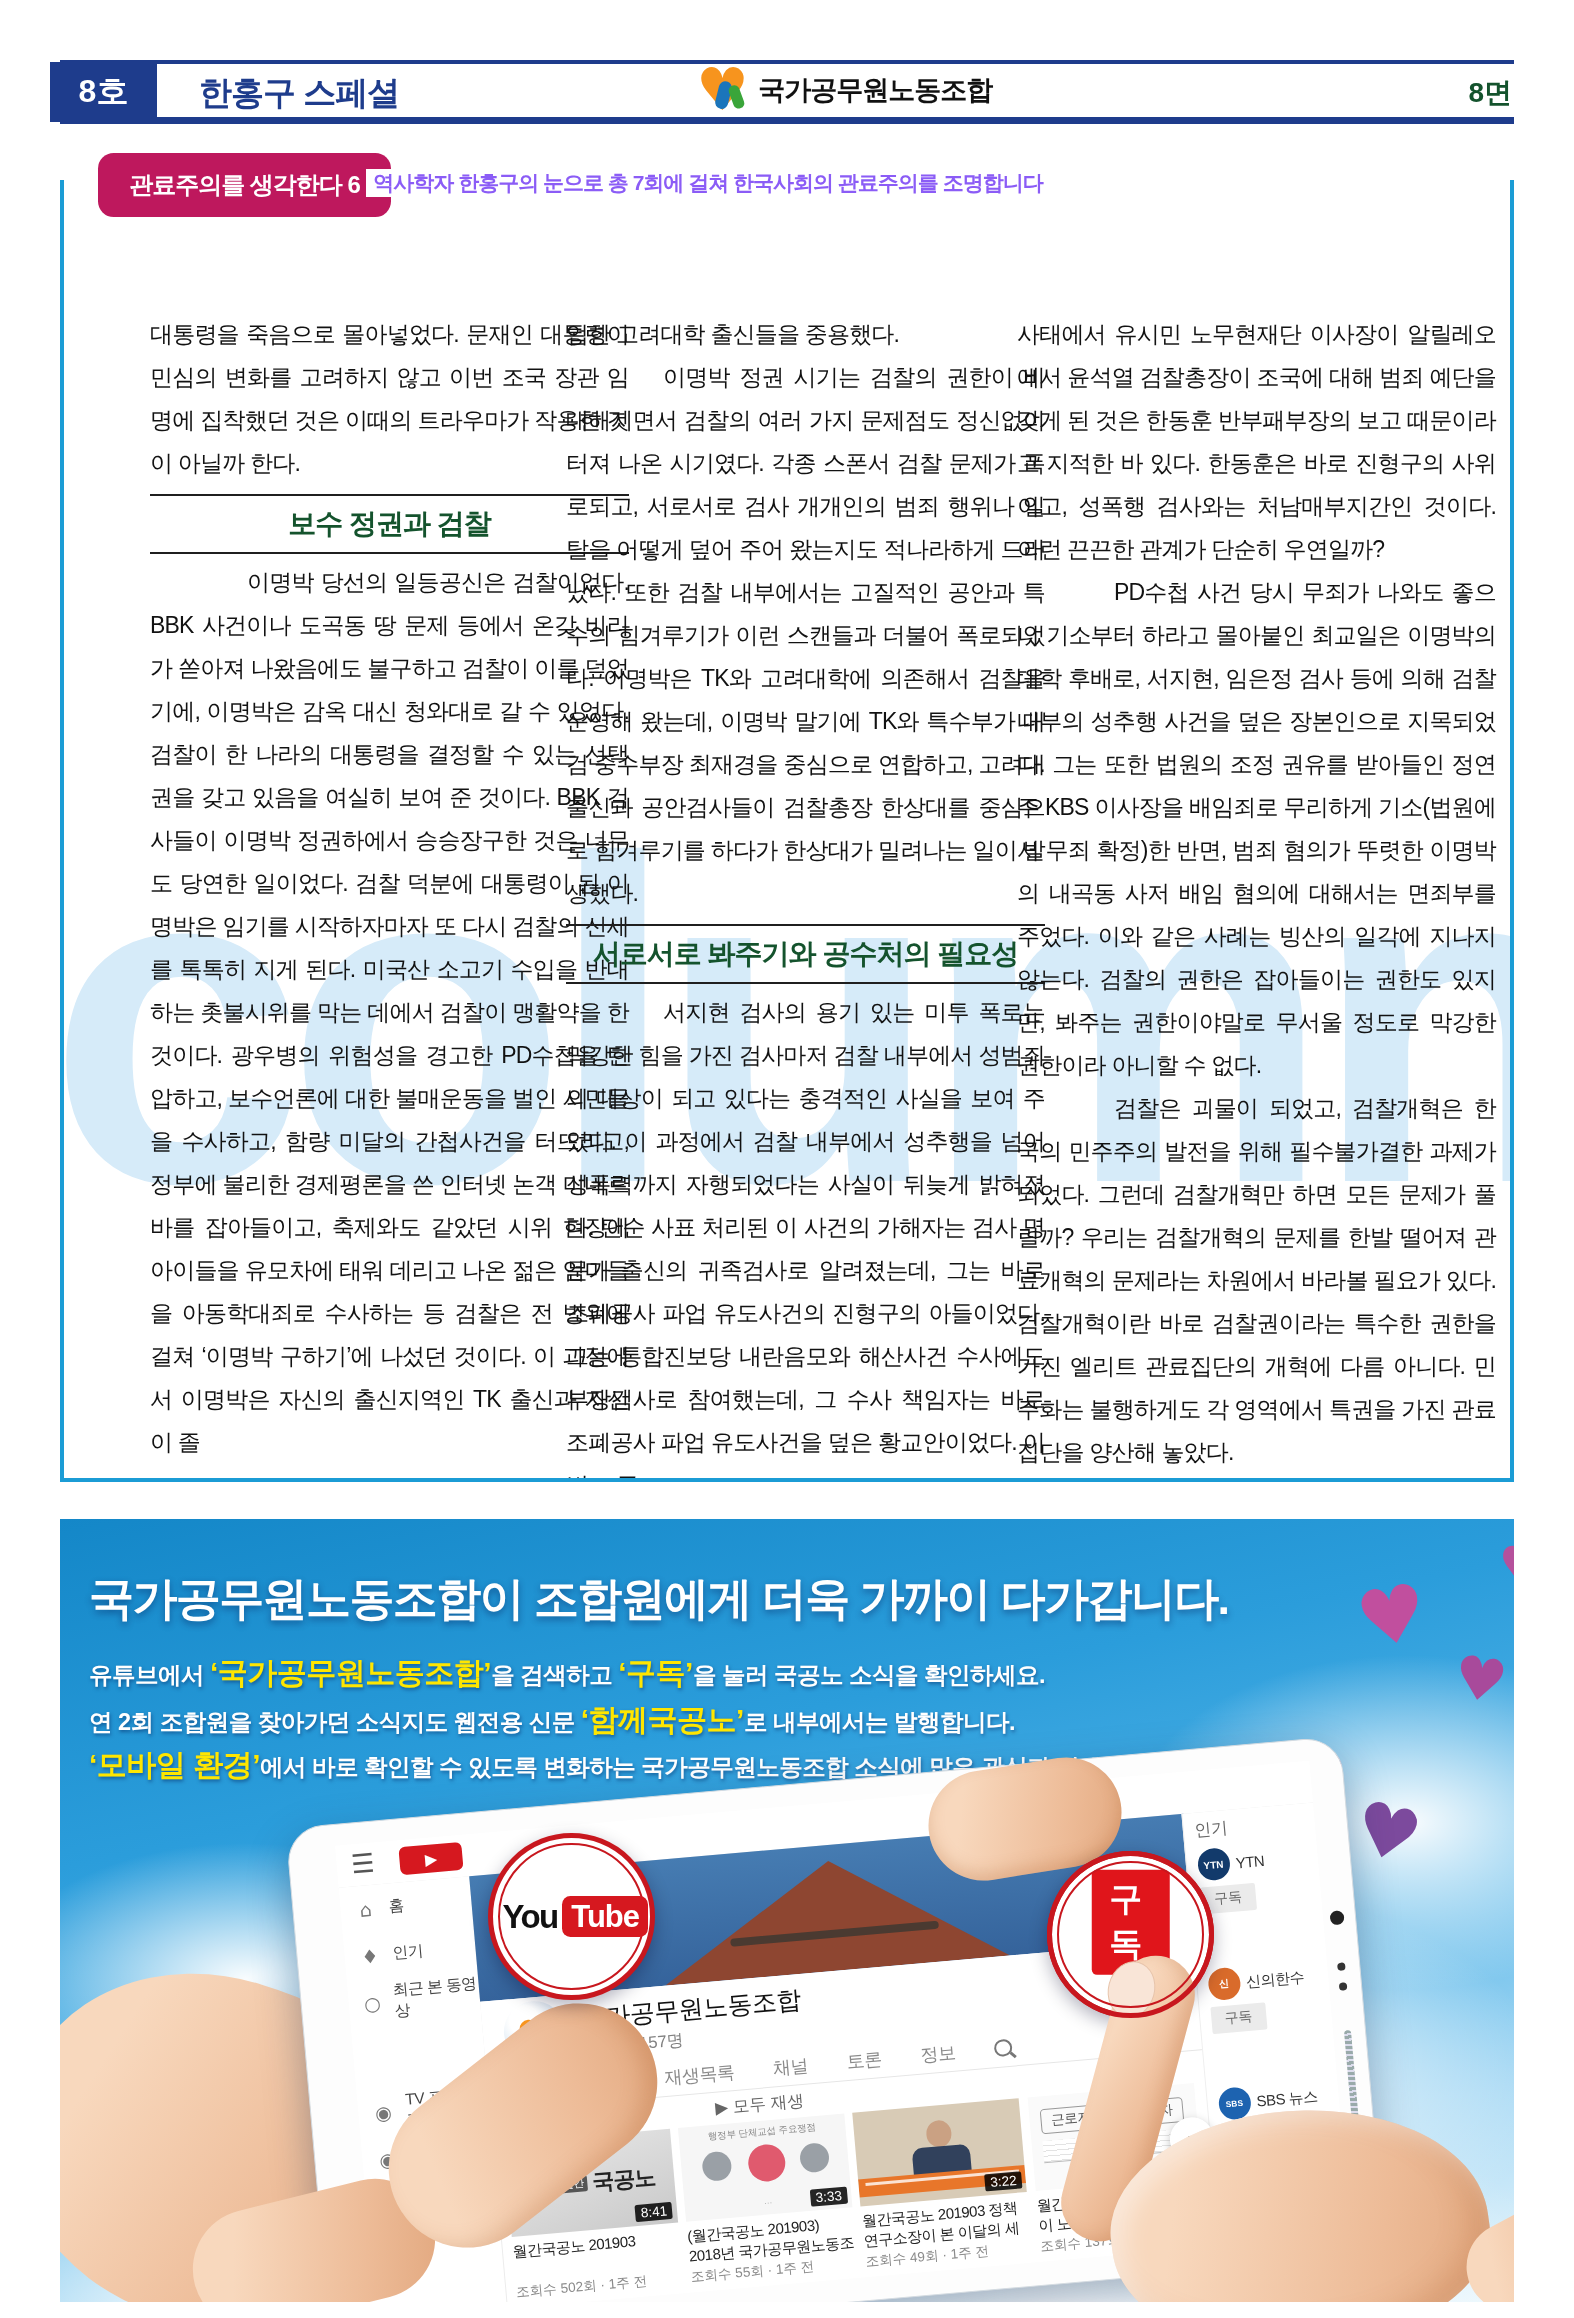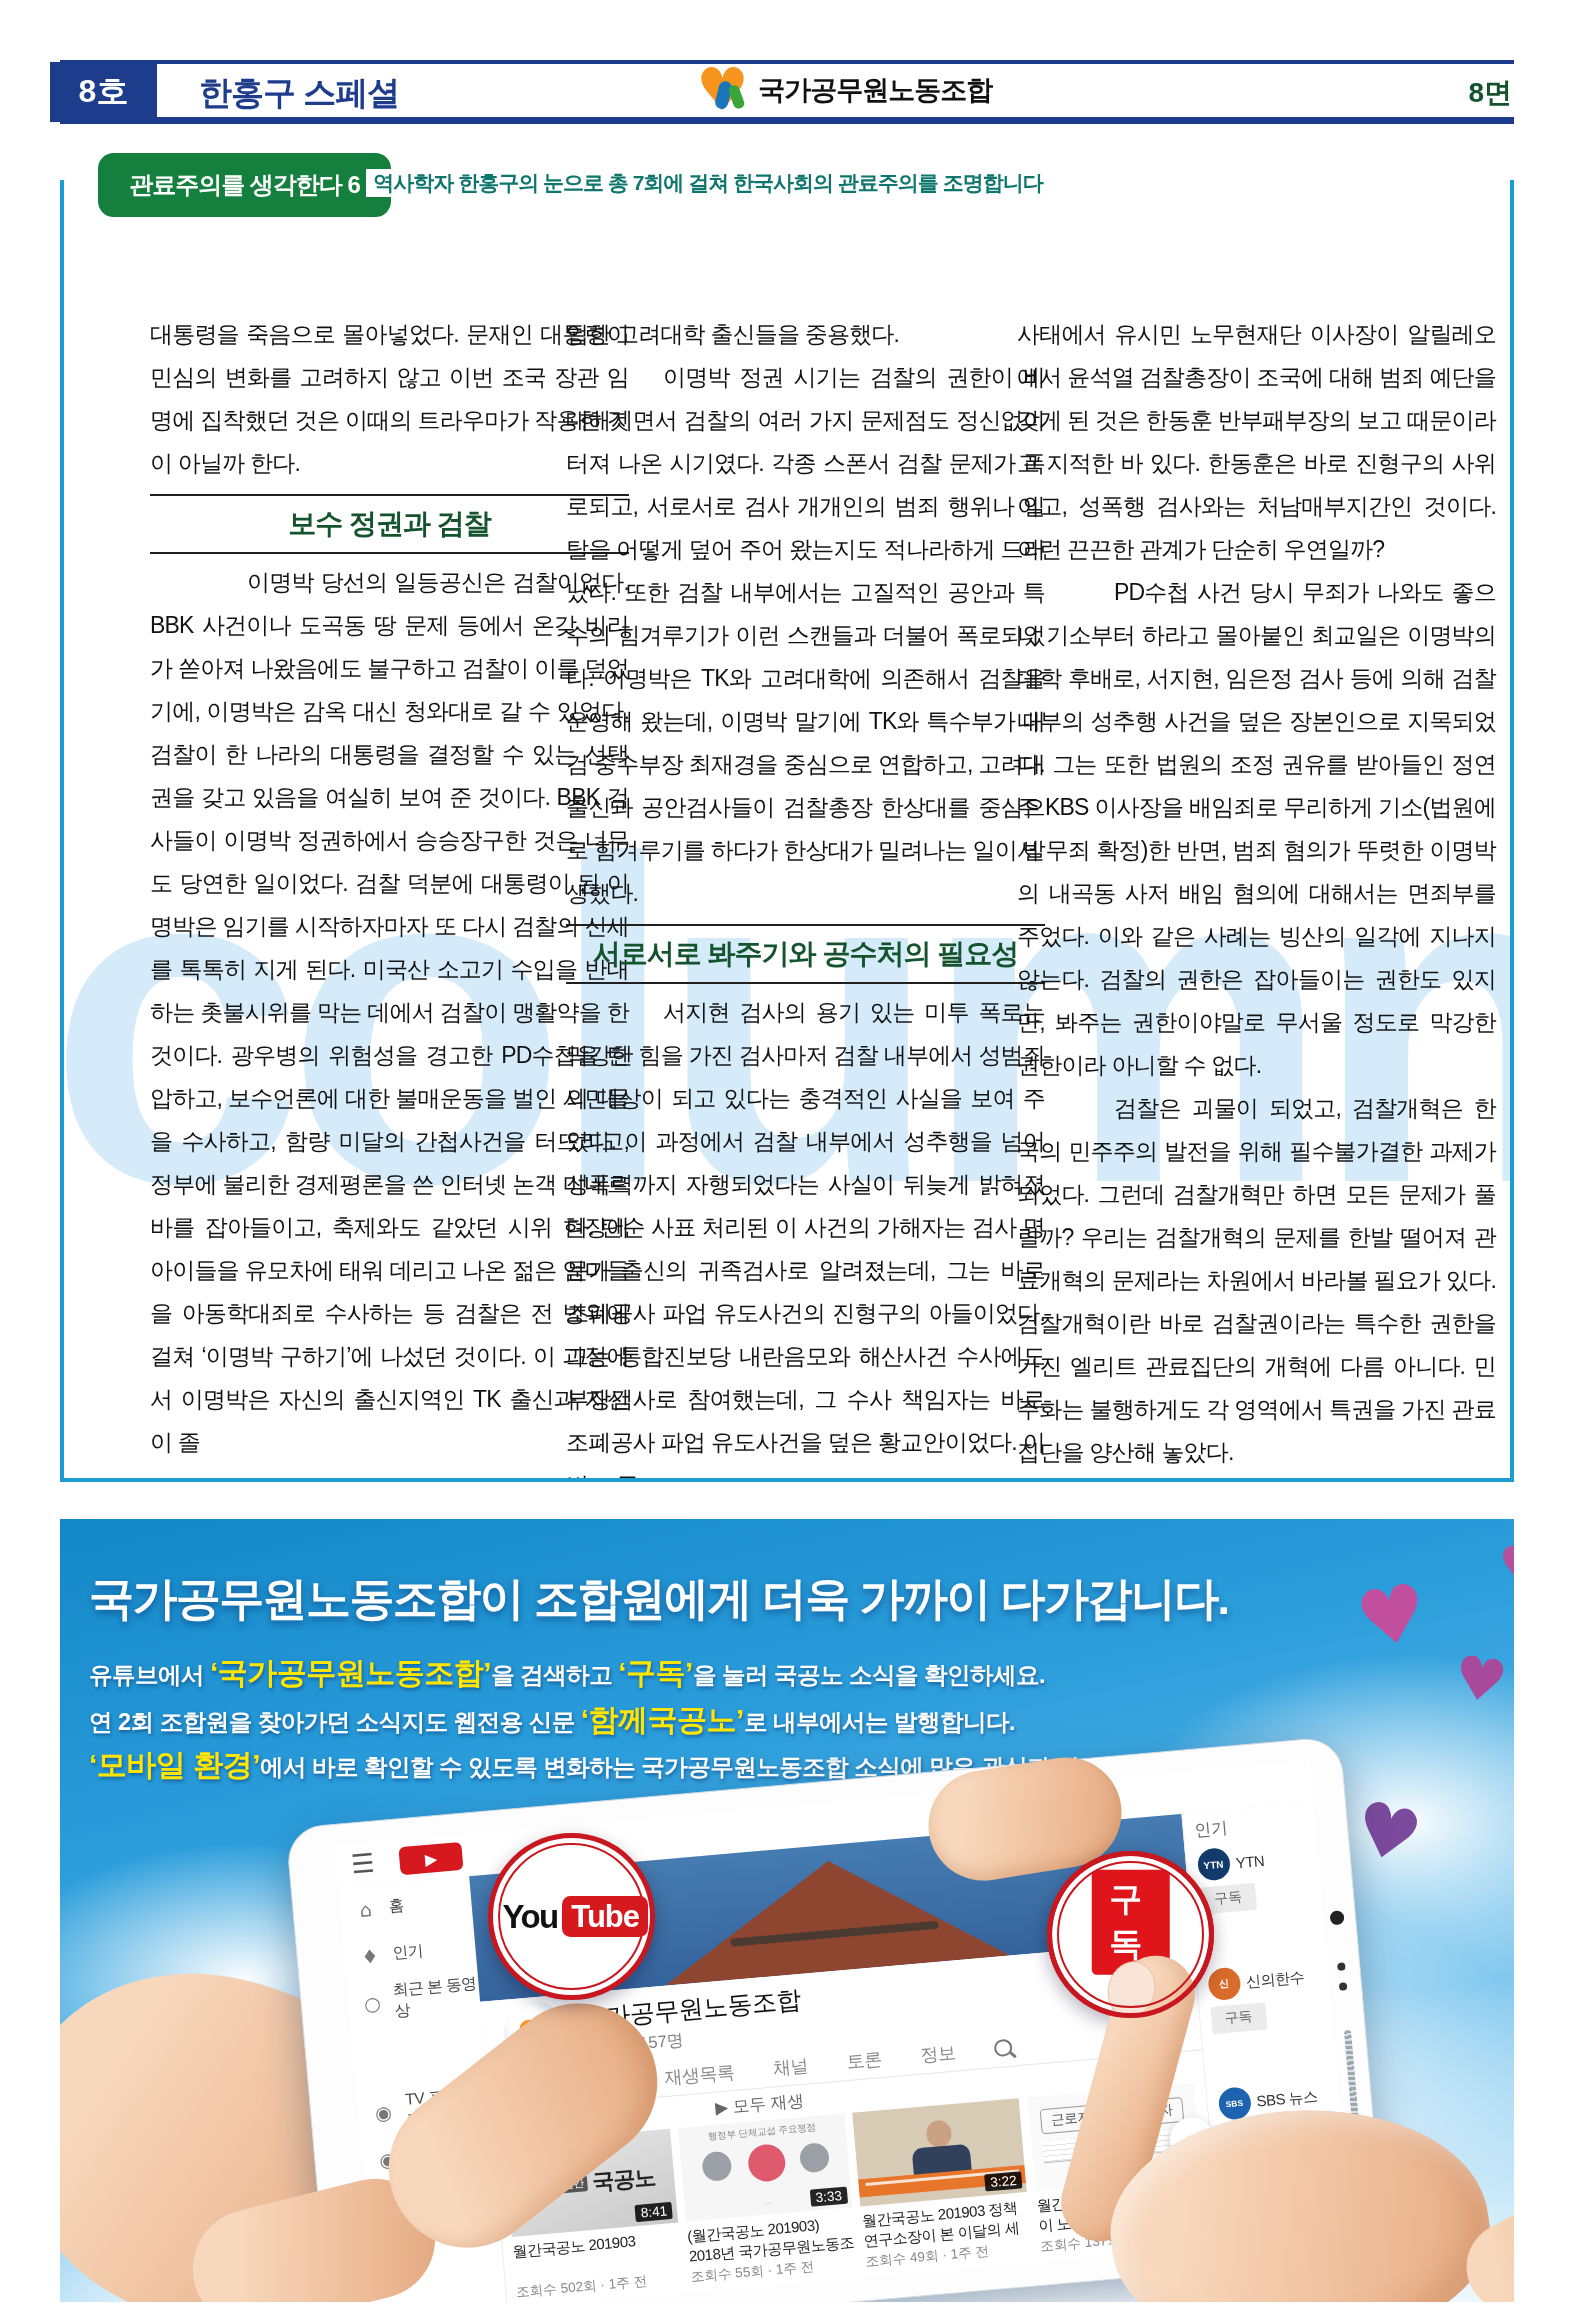--- a/index.html
+++ b/index.html
@@ -15,24 +15,24 @@
   .masthead{position:absolute;left:696px;top:62px;height:55px;display:flex;align-items:center;gap:9.4px;}
   .logo-heart{position:relative;color:#f7941e;font-size:59px;line-height:1;display:inline-block;font-family:"DejaVu Sans",sans-serif;}
   .fig-blue{position:absolute;left:21px;top:21px;width:12.6px;height:28px;background:#1b75bb;border-radius:6.3px;transform:rotate(14deg);}
   .fig-green{position:absolute;left:35px;top:25px;width:10.5px;height:24px;background:#3aa53a;border-radius:5.2px;transform:rotate(-20deg);}
   .org-name{font-size:27px;font-weight:bold;color:#111;letter-spacing:-1px;}
   .page-no{position:absolute;right:62px;top:74px;font-size:28px;font-weight:bold;color:#14532d;}
 
   
   .top-dash{position:absolute;left:60px;top:180px;width:38px;height:5.2px;background:#29abe2;}
   .top-line{position:absolute;left:927px;top:180px;width:587px;height:5.2px;background:#29abe2;}
-  .series-badge{position:absolute;left:98px;top:153px;width:293px;height:64px;background:#15803d;border-radius:15.7px;
+  .series-badge{position:absolute;left:98px;top:153px;width:293px;height:64px;background:#be185d;border-radius:15.7px;
                 color:#fff;font-size:24px;font-weight:bold;display:flex;align-items:center;justify-content:center;
                 letter-spacing:-1px;z-index:4;}
-  .series-sub{position:absolute;left:366px;top:169px;font-size:21px;font-weight:bold;color:#0f766e;letter-spacing:-1px;background:#fff;padding:0 7.3px;z-index:4;}
+  .series-sub{position:absolute;left:366px;top:169px;font-size:21px;font-weight:bold;color:#8b5cf6;letter-spacing:-1px;background:#fff;padding:0 7.3px;z-index:4;}
 
   
   .article-box{position:absolute;left:60px;top:180px;width:1446px;height:1298px;
                border:4.2px solid #1b9cd5;border-top:none;background:#fff;overflow:hidden;}
   .watermark{position:absolute;left:-15.7px;top:612px;font-size:460px;font-weight:bold;color:#d6ebf9;
              letter-spacing:-18px;line-height:1;z-index:0;white-space:nowrap;}
   .col{position:absolute;top:133px;width:479px;z-index:2;font-size:23px;line-height:43px;color:#121212;
        letter-spacing:-0.8px;}
   .col1{left:63px;margin-left:23px;} .col2{left:502px;} .col3{left:953px;}
   .para{margin:0;text-align:justify;word-break:break-all;}

